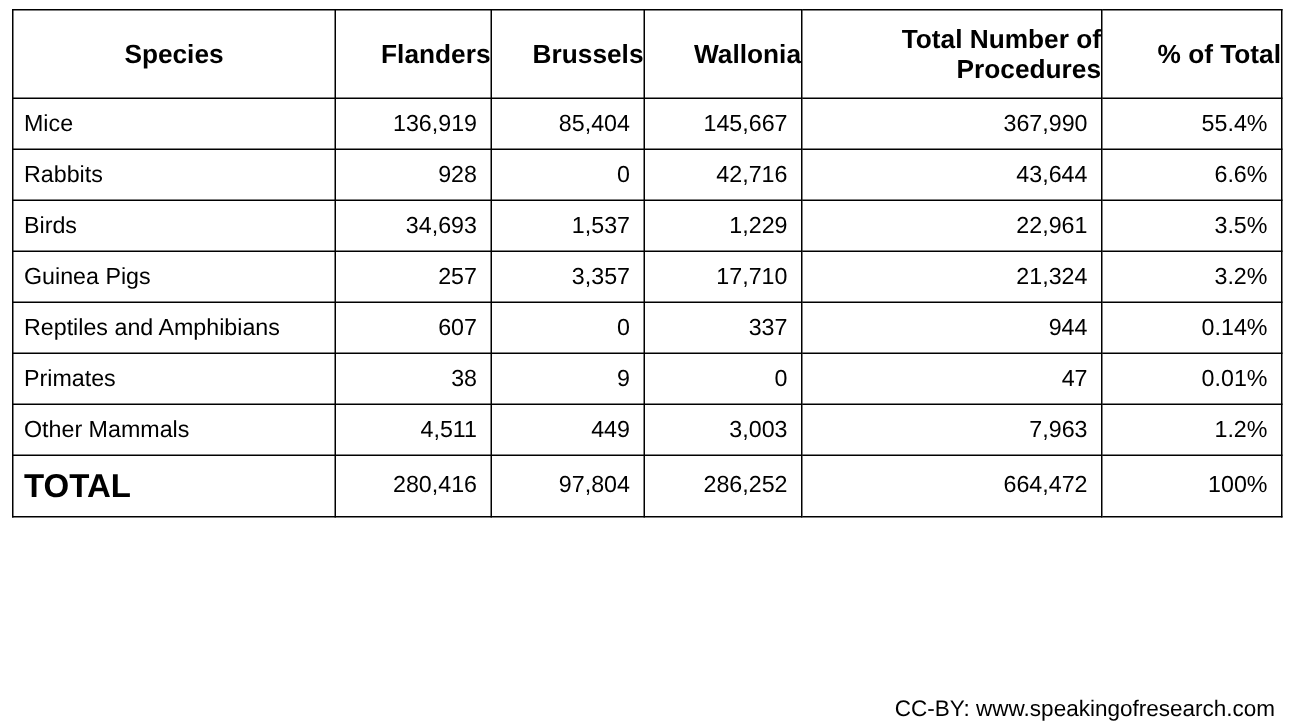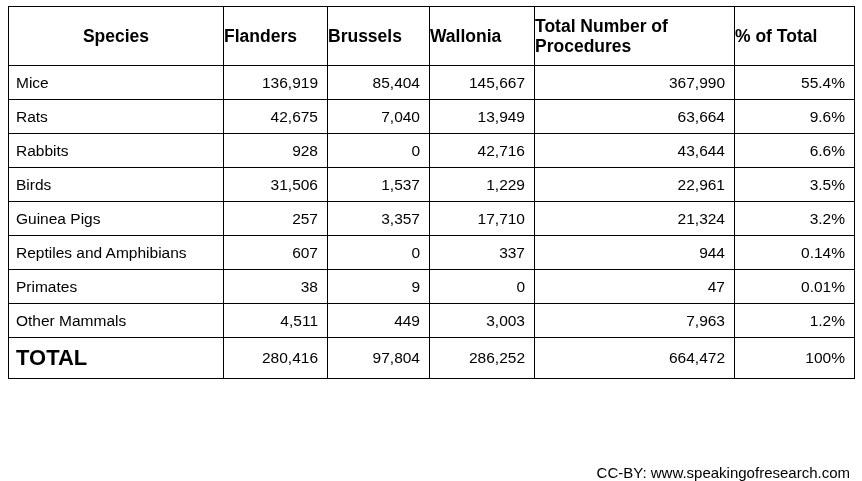--- a/index.html
+++ b/index.html
@@ -37,21 +37,21 @@
   col.c-species   { width: 215px; }
   col.c-flanders  { width: 104px; }
   col.c-brussels  { width: 102px; }
   col.c-wallonia  { width: 105px; }
   col.c-total     { width: 200px; }
   col.c-pct       { width: 120px; }
 
   thead th {
     font-weight: bold;
     font-size: 17.5px;
-    text-align: left;
+    text-align: right;
     height: 58px;
     line-height: 1.15;
     padding: 2px 4px;
   }
   thead th.species-head {
     text-align: center;
   }
   tbody td {
     height: 33px;
     font-size: 15.5px;
@@ -107,38 +107,30 @@
     <tbody>
       <tr>
         <td class="label">Mice</td>
         <td class="num">136,919</td>
         <td class="num">85,404</td>
         <td class="num">145,667</td>
         <td class="num">367,990</td>
         <td class="num">55.4%</td>
       </tr>
       <tr>
-        <td class="label">Rats</td>
-        <td class="num">42,675</td>
-        <td class="num">7,040</td>
-        <td class="num">13,949</td>
-        <td class="num">63,664</td>
-        <td class="num">9.6%</td>
-      </tr>
-      <tr>
         <td class="label">Rabbits</td>
         <td class="num">928</td>
         <td class="num">0</td>
         <td class="num">42,716</td>
         <td class="num">43,644</td>
         <td class="num">6.6%</td>
       </tr>
       <tr>
         <td class="label">Birds</td>
-        <td class="num">31,506</td>
+        <td class="num">34,693</td>
         <td class="num">1,537</td>
         <td class="num">1,229</td>
         <td class="num">22,961</td>
         <td class="num">3.5%</td>
       </tr>
       <tr>
         <td class="label">Guinea Pigs</td>
         <td class="num">257</td>
         <td class="num">3,357</td>
         <td class="num">17,710</td>

